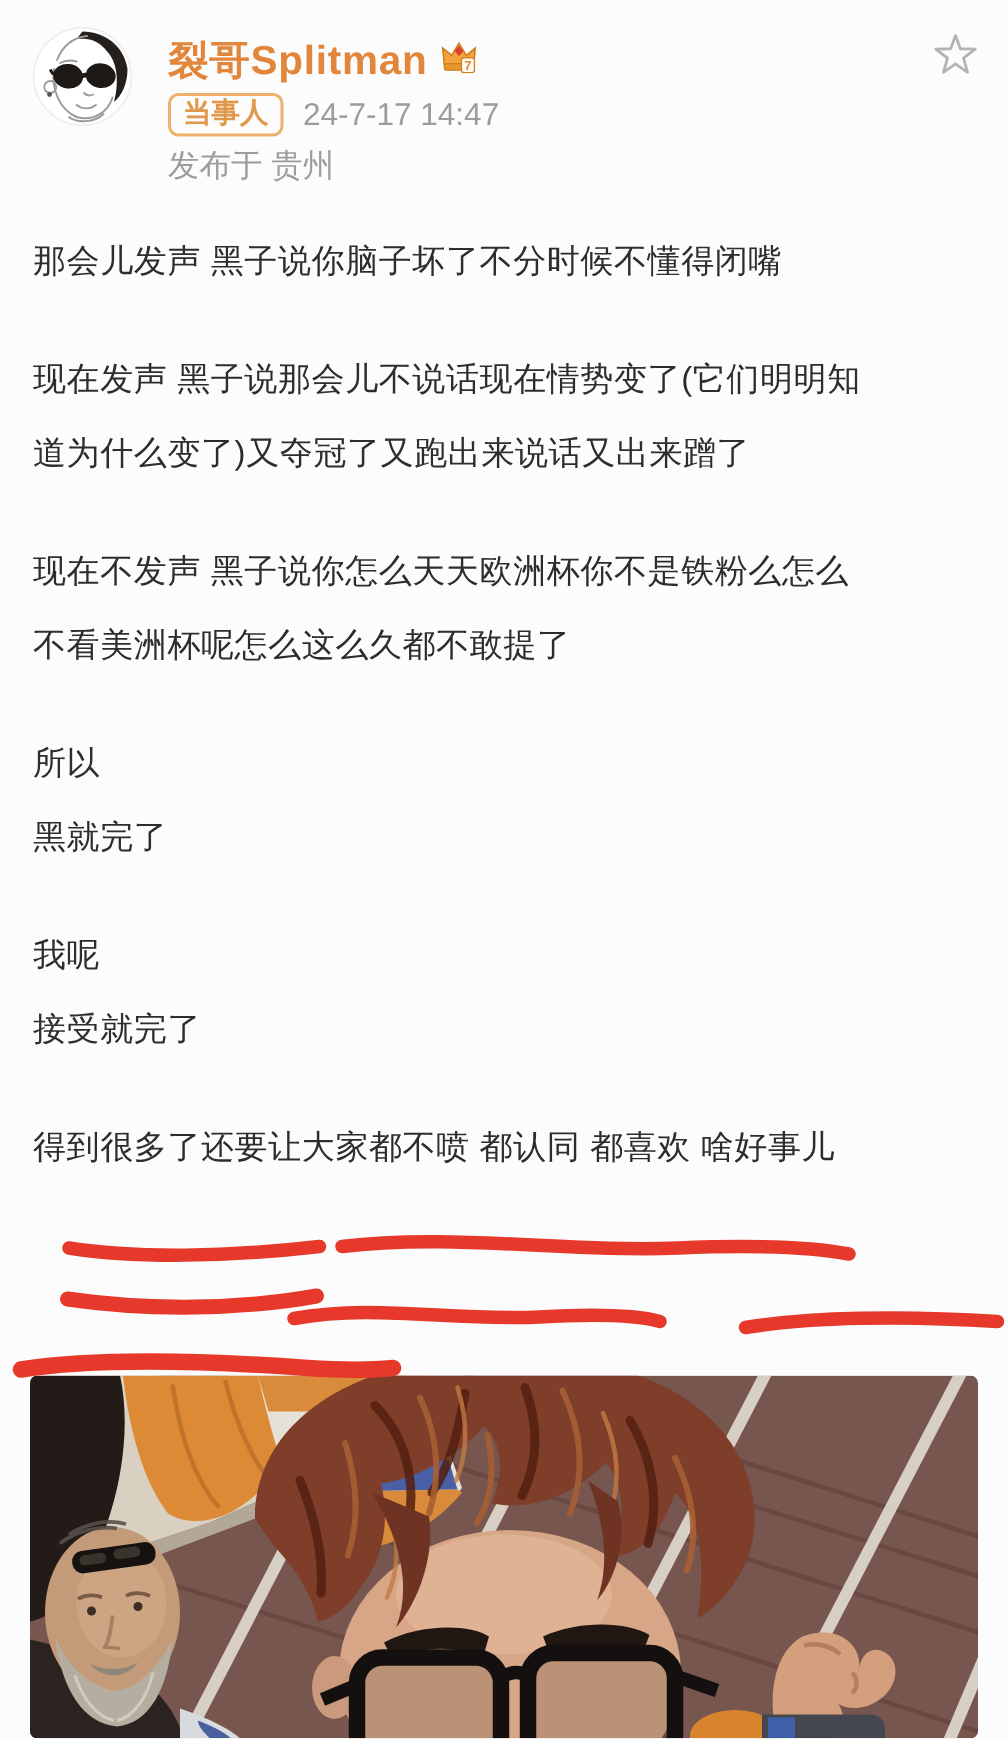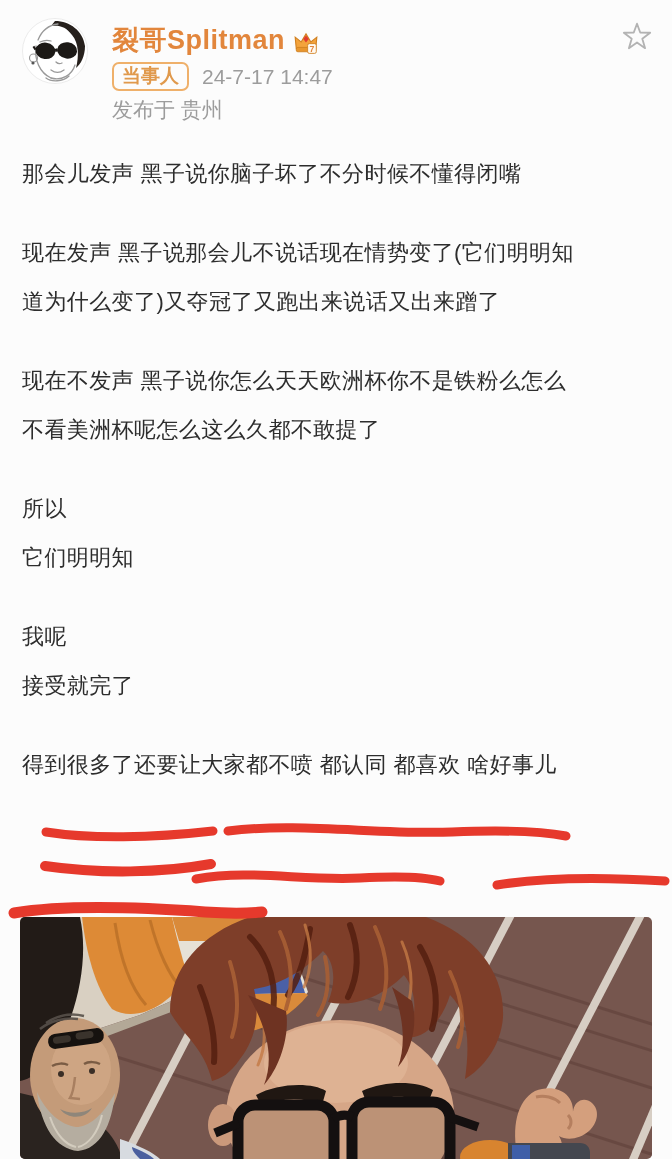--- a/index.html
+++ b/index.html
@@ -4,21 +4,21 @@
 <style>
   * { margin:0; padding:0; box-sizing:border-box; }
   html,body { background:#ffffff; }
   body { font-family:"Liberation Sans","DejaVu Sans",sans-serif; }
   .page {
     position:relative; width:672px; height:1159px;
     background:#fcfcfc; overflow:hidden;
   }
   
   .avatar-wrap { position:absolute; left:22px; top:18px; width:66px; height:66px; }
-  .username-row { position:absolute; left:112px; top:22px; display:flex; align-items:center; gap:8px; }
+  .username-row { position:absolute; left:112px; top:22px; display:flex; gap:8px; }
   .username { font-size:27px; font-weight:600; color:#e2863c; letter-spacing:0.5px; }
   .crown { width:26px; height:24px; margin-top:3px; }
   .star-btn { position:absolute; right:18px; top:20px; width:34px; height:34px;
               display:flex; align-items:center; justify-content:center; background:none; border:none; }
   .meta-row { position:absolute; left:112px; top:62px; display:flex; align-items:center; gap:13px; }
   .badge { display:inline-block; border:2px solid #efb06a; color:#e0994c;
            border-radius:7px; padding:0px 8px 1px; font-size:19px; line-height:24px;font-weight:bold; }
   .meta-text { font-size:21px; color:#9c9c9c; }
   .location { position:absolute; left:112px; top:96px; font-size:21px; color:#9c9c9c; }
   
@@ -101,21 +101,21 @@
     <div class="para">
       <div class="tline">现在发声 黑子说那会儿不说话现在情势变了(它们明明知</div>
       <div class="tline">道为什么变了)又夺冠了又跑出来说话又出来蹭了</div>
     </div>
     <div class="para">
       <div class="tline">现在不发声 黑子说你怎么天天欧洲杯你不是铁粉么怎么</div>
       <div class="tline">不看美洲杯呢怎么这么久都不敢提了</div>
     </div>
     <div class="para">
       <div class="tline">所以</div>
-      <div class="tline">它们明明知</div>
+      <div class="tline">黑就完了</div>
     </div>
     <div class="para">
       <div class="tline">我呢</div>
       <div class="tline">接受就完了</div>
     </div>
     <div class="para">
       <div class="tline">得到很多了还要让大家都不喷 都认同 都喜欢 啥好事儿</div>
     </div>
   </div>
 

